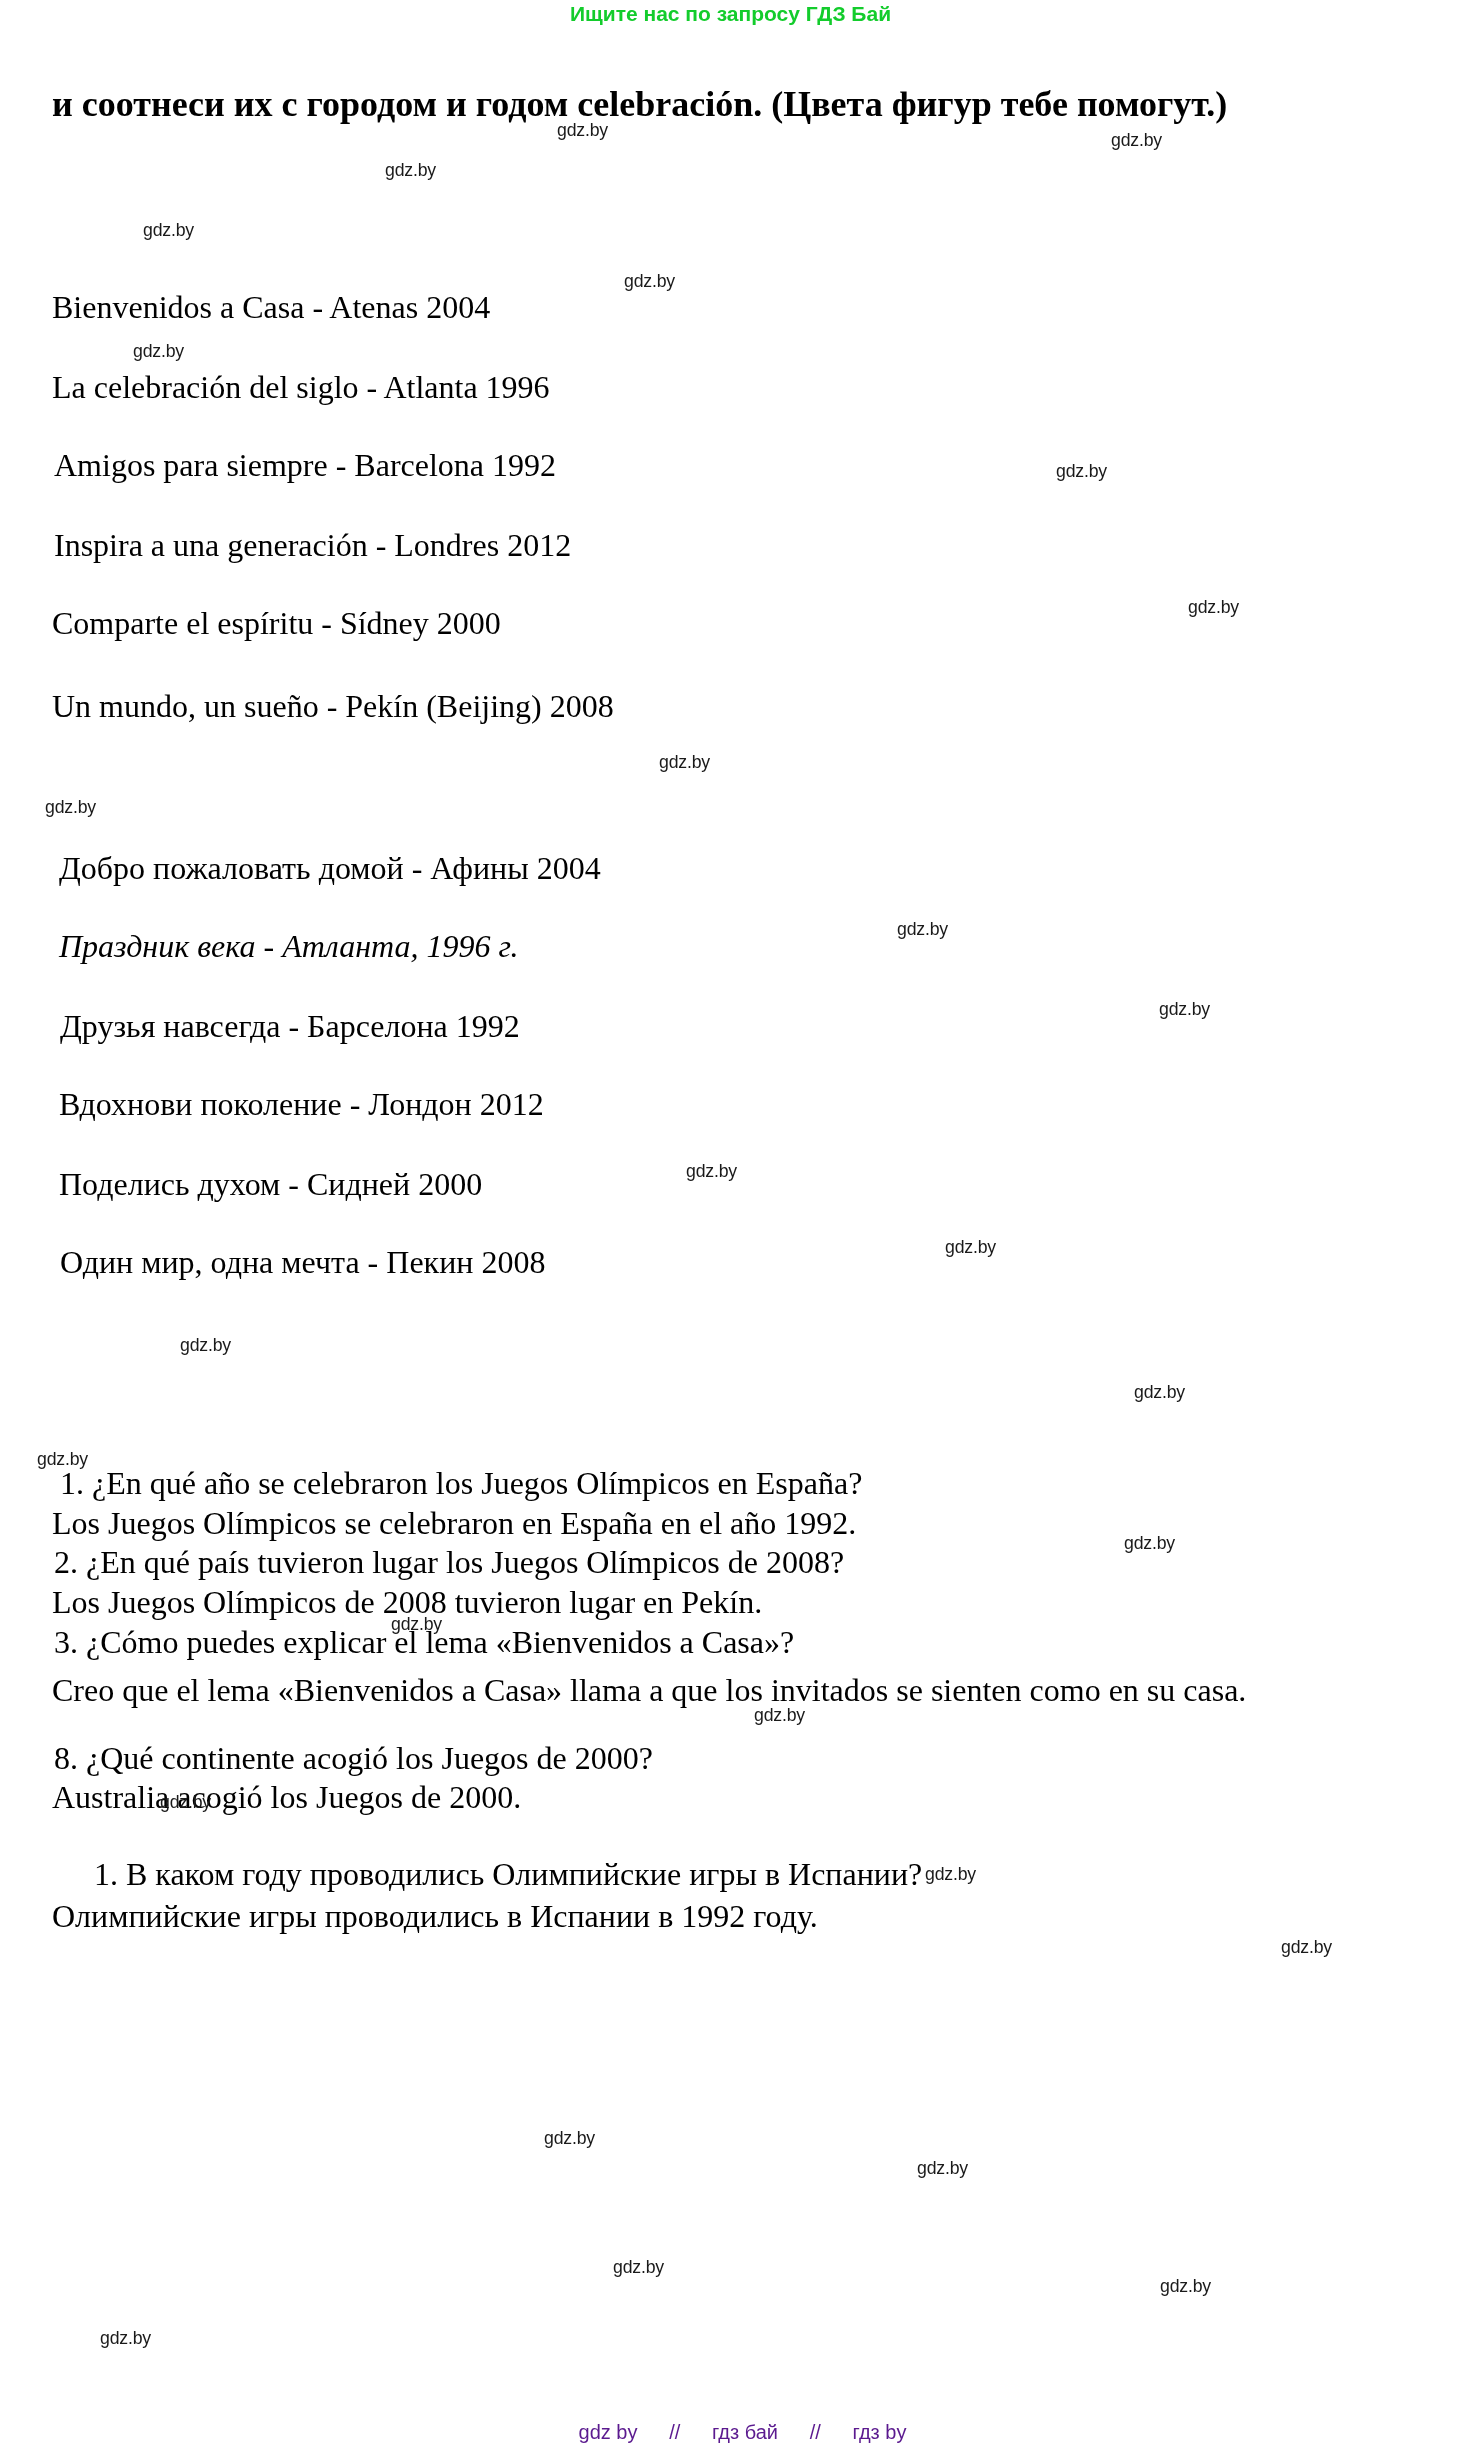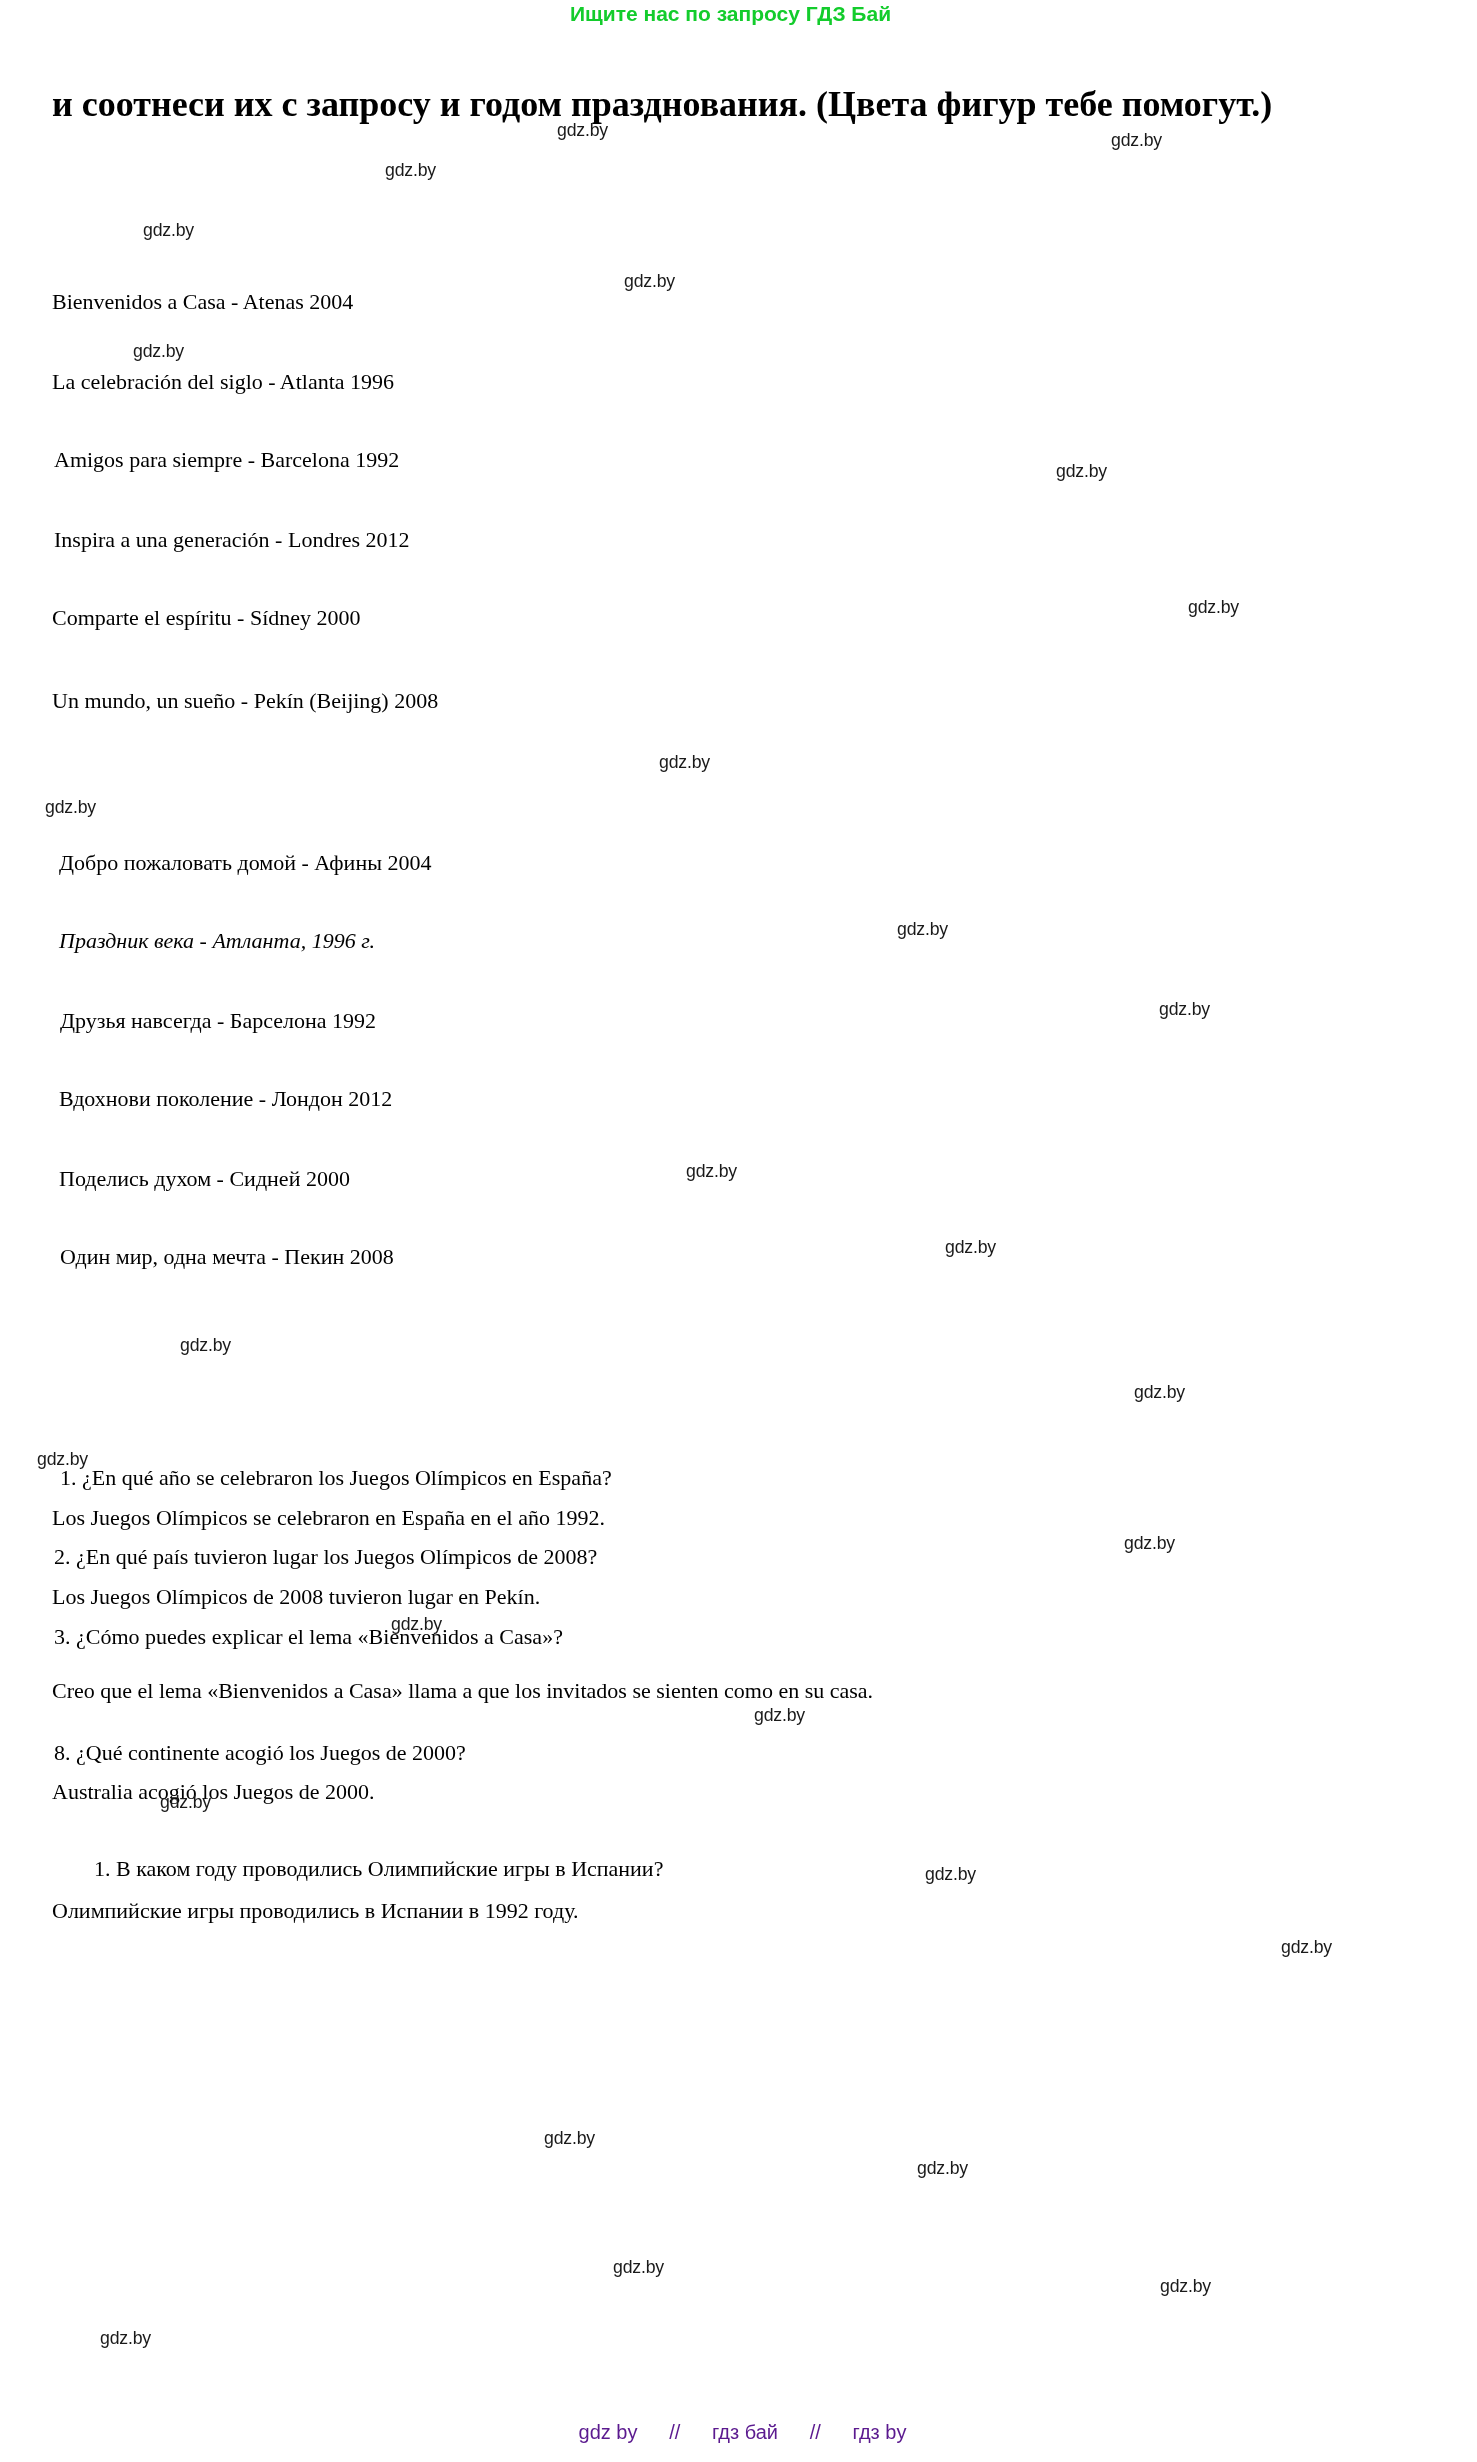--- a/index.html
+++ b/index.html
@@ -40,21 +40,21 @@
     width: 1380px;
     font-size: 36px;
     font-weight: 700;
     line-height: 60px;
     color: #000;
   }
 
   
   .line {
     position: absolute;
-    font-size: 22px;
+    font-size: 32px;
     font-weight: 400;
     line-height: 1.15;
     white-space: nowrap;
     color: #000;
   }
   .line.wrap { white-space: normal; line-height: 57px; }
 
   
   .wm {
     position: absolute;
@@ -81,21 +81,21 @@
   .footer-links span { display: inline-block; margin-left: 24px; }
   .footer-sep { padding: 0 7.7px; }
 </style>
 </head>
 <body>
 
 <div id="page">
 
   <div class="promo-banner">Ищите нас по запросу ГДЗ Бай</div>
 
-  <div class="task-prompt">и соотнеси их с запросу и годом празднования. (Цвета фигур тебе помогут.)</div>
+  <div class="task-prompt">и соотнеси их с городом и годом celebración. (Цвета фигур тебе помогут.)</div>
 
   <div>
     <div class="line" style="left:52px; top:289px;">Bienvenidos a Casa - Atenas 2004</div>
     <div class="line" style="left:52px; top:369px;">La celebración del siglo - Atlanta 1996</div>
     <div class="line" style="left:54px; top:447px;">Amigos para siempre - Barcelona 1992</div>
     <div class="line" style="left:54px; top:527px;">Inspira a una generación - Londres 2012</div>
     <div class="line" style="left:52px; top:605px;">Comparte el espíritu - Sídney 2000</div>
     <div class="line" style="left:52px; top:688px;">Un mundo, un sueño - Pekín (Beijing) 2008</div>
   </div>
 

